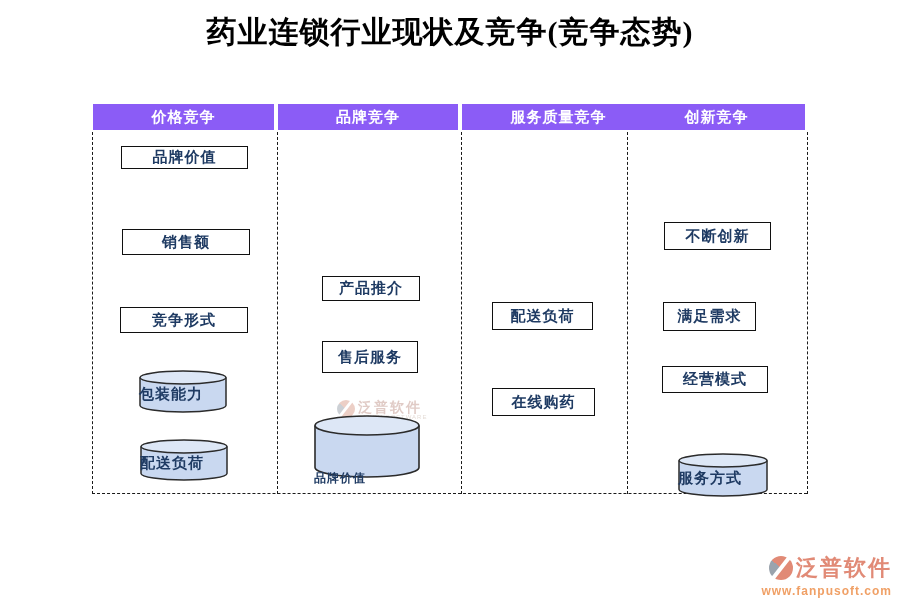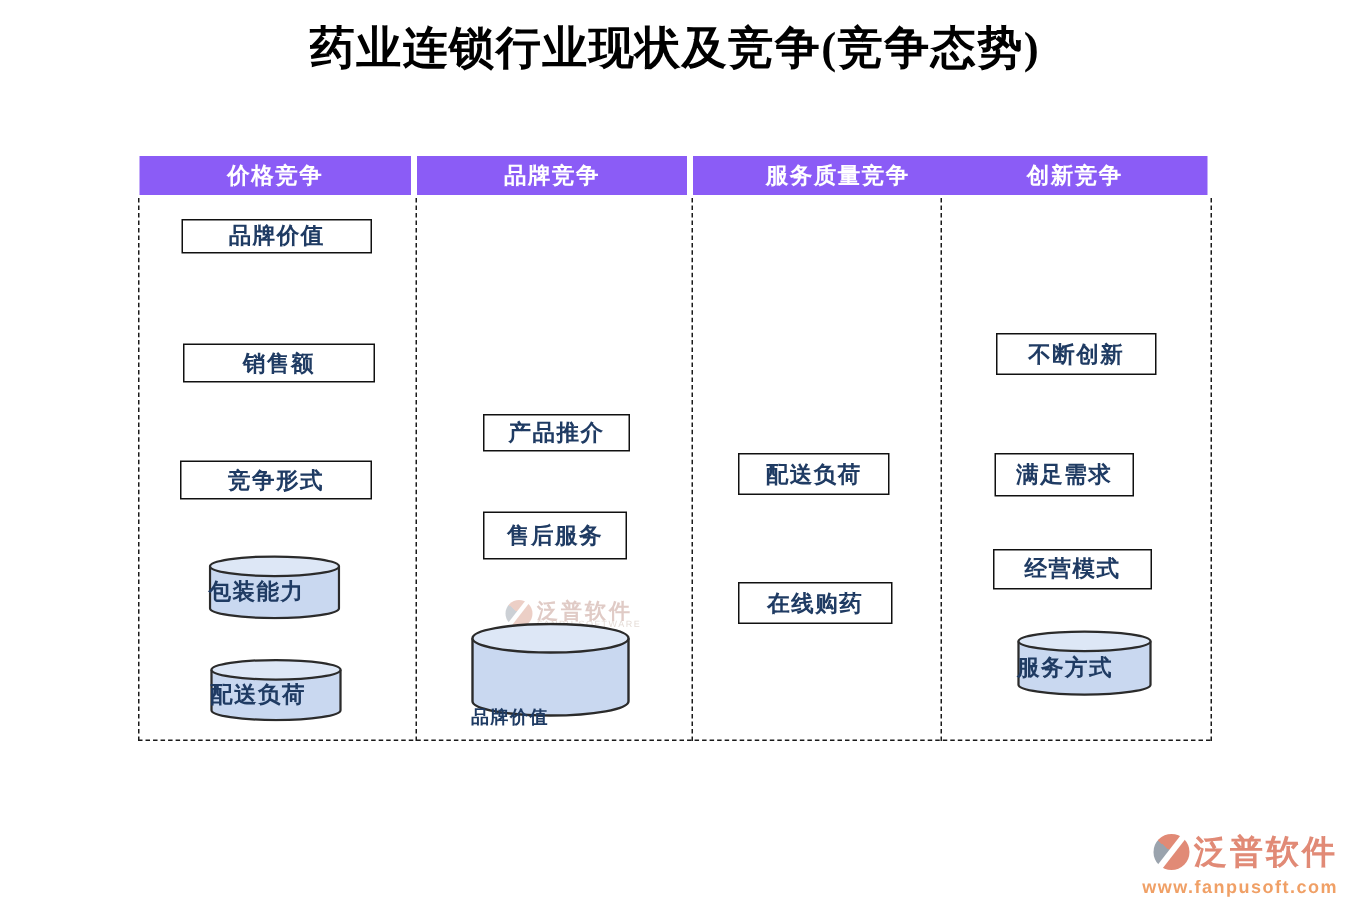--- a/index.html
+++ b/index.html
@@ -150,21 +150,21 @@
   <div class="node" style="left:664px;top:222px;width:107px;height:28px">
     <span>不断创新</span>
   </div>
   <div class="node" style="left:663px;top:302px;width:93px;height:29px">
     <span>满足需求</span>
   </div>
   <div class="node" style="left:662px;top:366px;width:106px;height:27px">
     <span>经营模式</span>
   </div>
 
-  <div class="cyl" style="left:678px;top:420px;width:111px;height:44px">
+  <div class="cyl" style="left:678px;top:453px;width:111px;height:44px">
     <svg width="90" height="44" viewBox="0 0 90 44">
       <path d="M1,7.5 L1,36.5 A44,6.5 0 0 0 89,36.5 L89,7.5" fill="#C9D8F0" stroke="#2b2b2b" stroke-width="1.5"></path>
       <ellipse cx="45" cy="7.5" rx="44" ry="6.5" fill="#DDE7F6" stroke="#2b2b2b" stroke-width="1.5"></ellipse>
     </svg>
     <span class="cyl-label" style="top:16px">服务方式</span>
   </div>
 
   <a class="logo" href="#">
     <span class="logo-row">
       <span class="logo-icon"></span>

